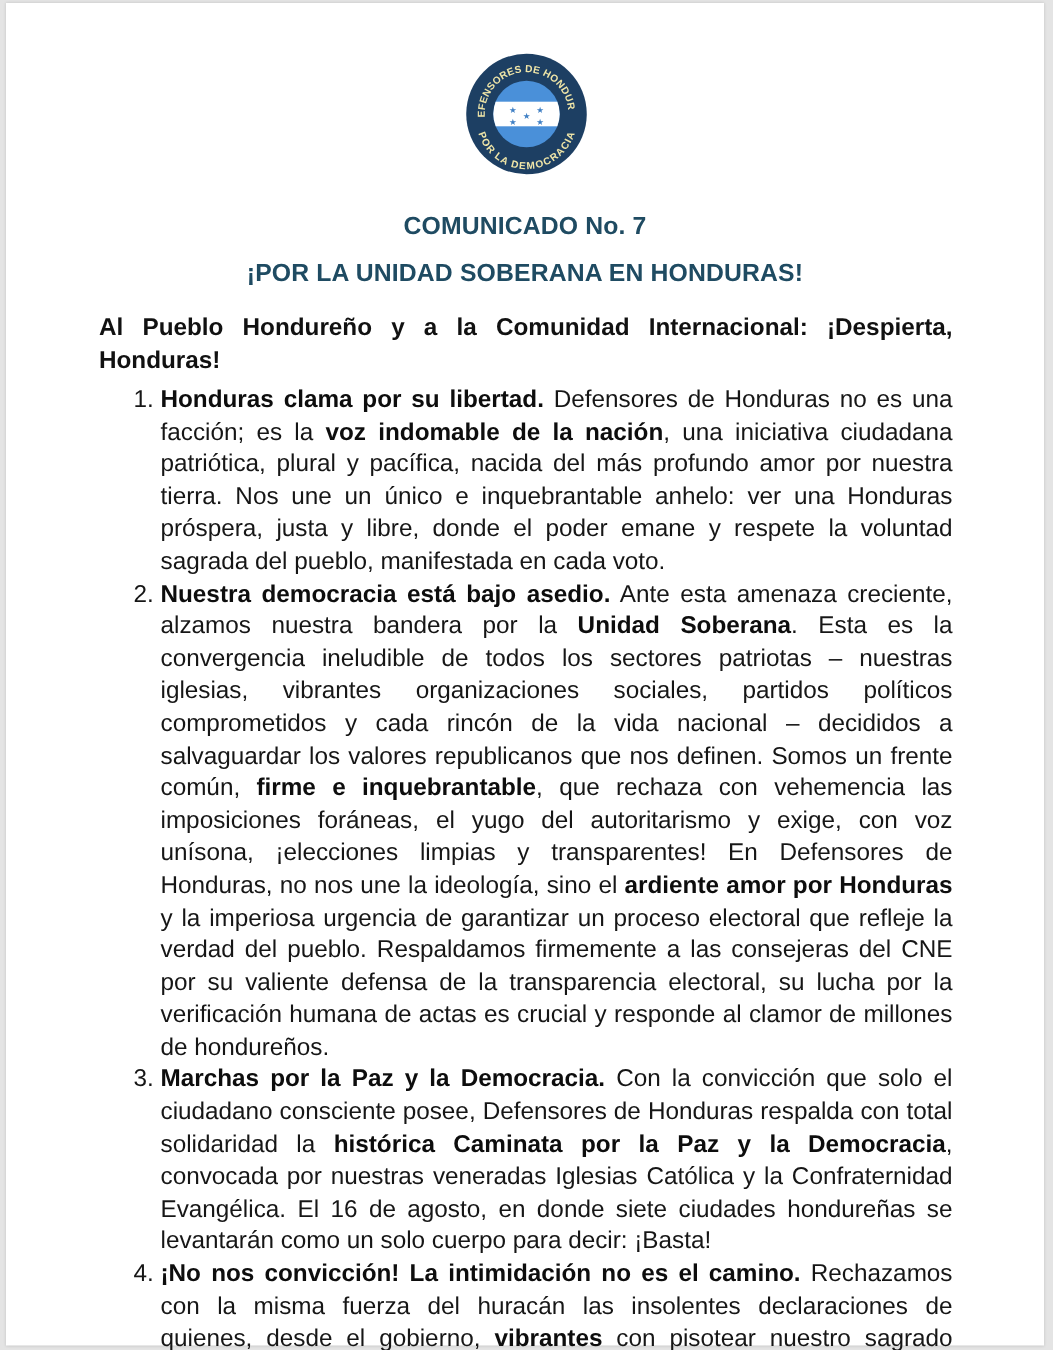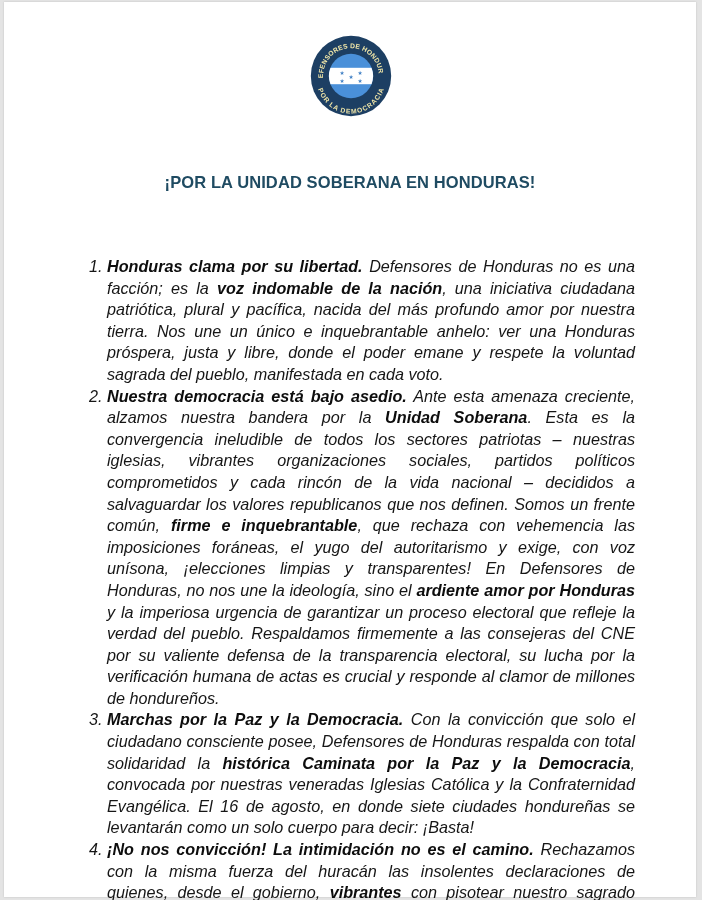--- a/index.html
+++ b/index.html
@@ -28,21 +28,21 @@
     font-weight: bold; font-size: 16.2px; line-height: 21.5px; color: #111;
     text-align: justify; text-align-last: left;
   }
   .salutation .l1 { display: block; text-align: justify; text-align-last: justify; }
   ol.items {
     position: absolute; left: 62px; top: 254px; width: 569px;
     margin: 0; padding: 0 0 0 41px; box-sizing: border-box;
     font-size: 16.2px; line-height: 21.6px; color: #161616;
   }
   ol.items li {
-    text-align: justify; padding-left: 0; font-style: italic;
+    text-align: justify; padding-left: 0;
   }
   ol.items li::marker { font-weight: normal; }
   b { font-weight: bold; color: #0d0d0d; }
 </style>
 </head>
 <body>
 
 <div class="page">
 
   <svg class="logo" viewBox="0 0 100 100">
@@ -66,22 +66,27 @@
       <text x="61" y="59" font-size="7" text-anchor="middle">★</text>
     </g>
     <text font-size="8.2" font-weight="bold" fill="#f0e6a8" font-family="Liberation Sans, sans-serif" letter-spacing="0.2">
       <textPath href="#arcTop" startOffset="50%" text-anchor="middle">DEFENSORES DE HONDURAS</textPath>
     </text>
     <text font-size="8.2" font-weight="bold" fill="#f0e6a8" font-family="Liberation Sans, sans-serif" letter-spacing="0.2">
       <textPath href="#arcBot" startOffset="50%" text-anchor="middle" dominant-baseline="hanging">POR LA DEMOCRACIA</textPath>
     </text>
   </svg>
 
+  <div class="title t1">COMUNICADO No. 7</div>
   <div class="title t2">¡POR LA UNIDAD SOBERANA EN HONDURAS!</div>
 
+  <div class="salutation">
+    <span class="l1">Al Pueblo Hondureño y a la Comunidad Internacional: ¡Despierta,</span>
+    <span>Honduras!</span>
+  </div>
 
   <ol class="items" id="items">
       <li><b>Honduras clama por su libertad.</b><span> Defensores de Honduras no es una facción; es la </span><b>voz indomable de la nación</b><span>, una iniciativa ciudadana patriótica, plural y pacífica, nacida del más profundo amor por nuestra tierra. Nos une un único e inquebrantable anhelo: ver una Honduras próspera, justa y libre, donde el poder emane y respete la voluntad sagrada del pueblo, manifestada en cada voto.</span></li>
       <li><b>Nuestra democracia está bajo asedio.</b><span> Ante esta amenaza creciente, alzamos nuestra bandera por la </span><b>Unidad Soberana</b><span>. Esta es la convergencia ineludible de todos los sectores patriotas – nuestras iglesias, vibrantes organizaciones sociales, partidos políticos comprometidos y cada rincón de la vida nacional – decididos a salvaguardar los valores republicanos que nos definen. Somos un frente común, </span><b>firme e inquebrantable</b><span>, que rechaza con vehemencia las imposiciones foráneas, el yugo del autoritarismo y exige, con voz unísona, ¡elecciones limpias y transparentes! En Defensores de Honduras, no nos une la ideología, sino el </span><b>ardiente amor por Honduras</b><span> y la imperiosa urgencia de garantizar un proceso electoral que refleje la verdad del pueblo. Respaldamos firmemente a las consejeras del CNE por su valiente defensa de la transparencia electoral, su lucha por la verificación humana de actas es crucial y responde al clamor de millones de hondureños.</span></li>
       <li><b>Marchas por la Paz y la Democracia.</b><span> Con la convicción que solo el ciudadano consciente posee, Defensores de Honduras respalda con total solidaridad la </span><b>histórica Caminata por la Paz y la Democracia</b><span>, convocada por nuestras veneradas Iglesias Católica y la Confraternidad Evangélica. El 16 de agosto, en donde siete ciudades hondureñas se levantarán como un solo cuerpo para decir: ¡Basta!</span></li>
       <li><b>¡No nos convicción! La intimidación no es el camino.</b><span> Rechazamos con la misma fuerza del huracán las insolentes declaraciones de quienes, desde el gobierno, </span><b>vibrantes</b><span> con pisotear nuestro sagrado derecho a la manifestación pacífica. </span></li>
     </ol>
 </div>
 
 </body></html>

